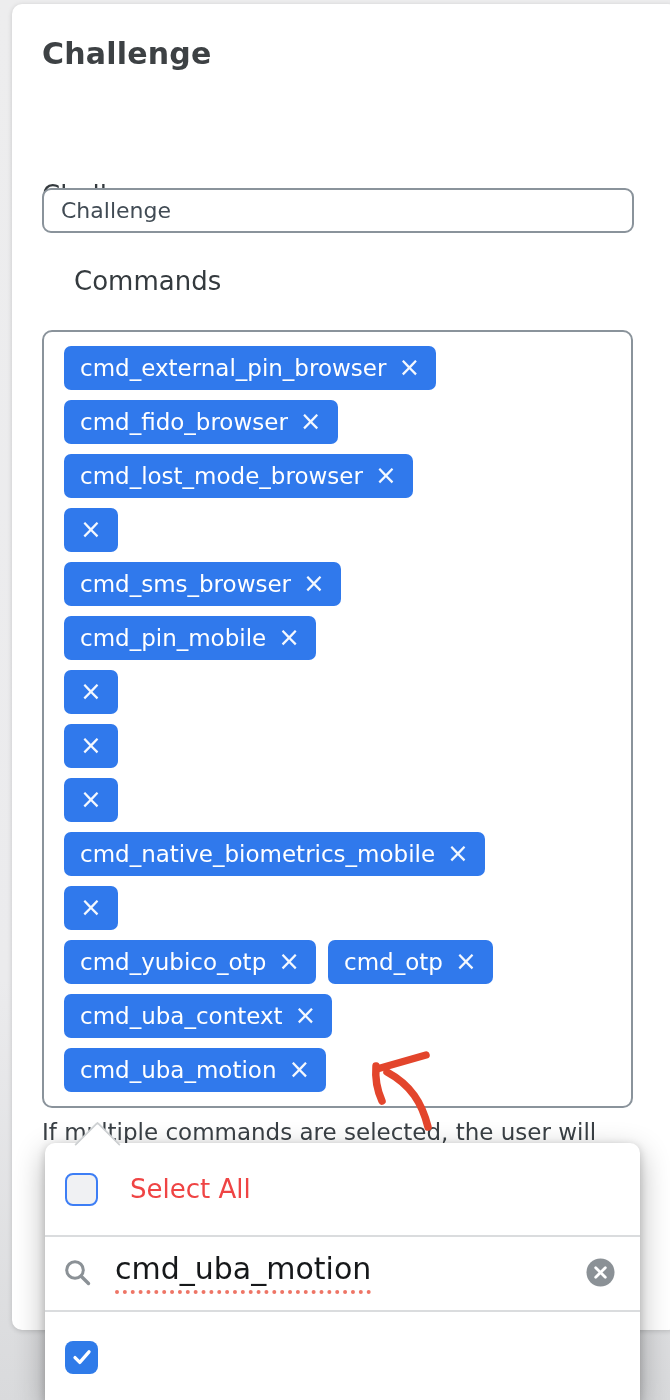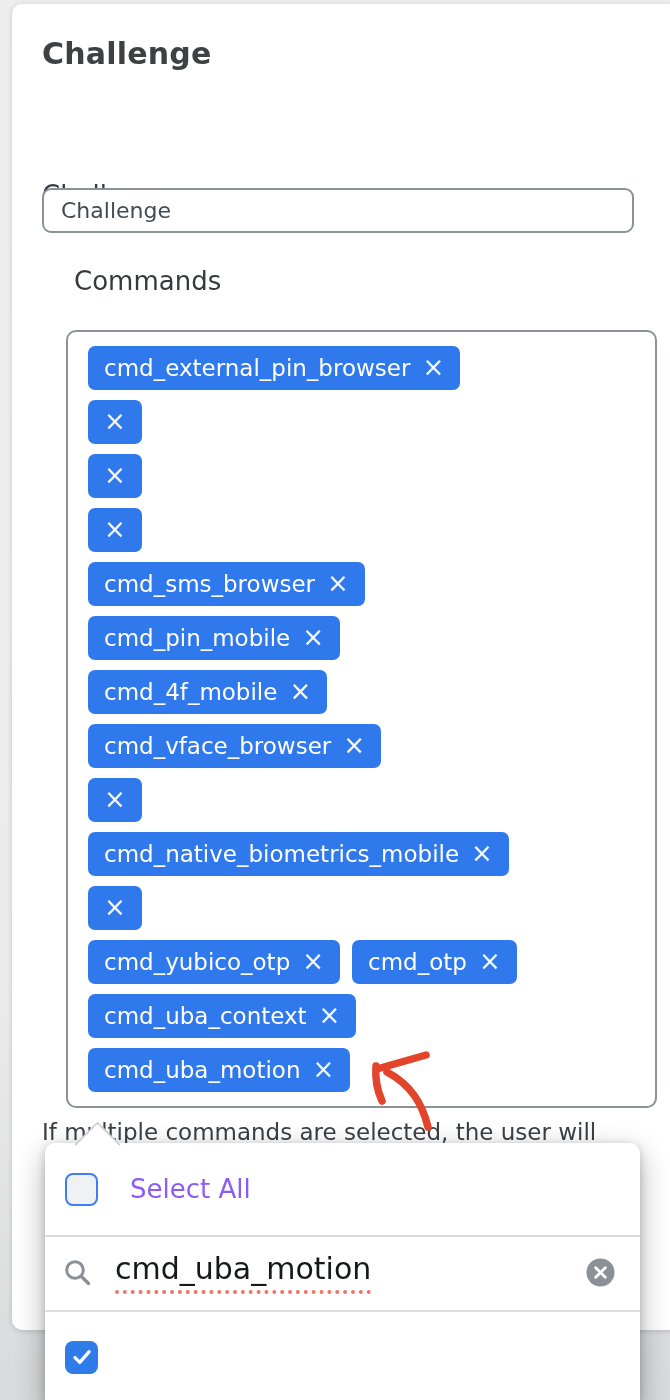--- a/index.html
+++ b/index.html
@@ -26,21 +26,21 @@
   .lbl-commands{top:262px;margin-left:32px;}
   .text-input{
     position:absolute;left:30px;top:184px;width:592px;height:45px;
     border:2px solid #8a939b;border-radius:9px;background:#fff;
     display:flex;align-items:center;padding:0 17px;box-sizing:border-box;
     font-size:22px;color:#414b54;
   }
   .cmd-box{
     position:absolute;left:30px;top:326px;width:591px;height:778px;
     border:2px solid #8a939b;border-radius:10px;background:#fff;
-    box-sizing:border-box;overflow:hidden;margin-left:24px;
+    box-sizing:border-box;overflow:hidden;
   }
   .chips{
     display:flex;flex-direction:column;align-items:flex-start;
     gap:10px;padding:14px 12px 0 20px;
   }
   .chip-row{display:flex;gap:12px;}
   .chip{
     display:inline-flex;align-items:center;gap:12px;height:44px;
     background:#3079ec;color:#fff;border-radius:7px;padding:0 16px;
     font-size:23px;white-space:nowrap;cursor:pointer;
@@ -68,21 +68,21 @@
   .row-search{top:93px;height:74px;padding-left:16px;box-sizing:border-box;}
   .row-unselect{top:168px;height:92px;padding-left:20px;box-sizing:border-box;}
   .divider{position:absolute;left:0;width:100%;height:0;border-top:2px solid #dadcde;}
   .div1{top:92px;} .div2{top:167px;}
   .checkbox{
     width:33px;height:33px;box-sizing:border-box;border-radius:8px;flex:0 0 auto;
     cursor:pointer;
   }
   .checkbox.unchecked{background:#f0f1f3;border:2.5px solid #3d7ef5;}
   .checkbox.checked{background:#2f7be9;display:flex;align-items:center;justify-content:center;}
-  .panel-label{font-size:26px;color:#8b5cf6;margin-left:32px;}
+  .panel-label{font-size:26px;color:#ef4444;margin-left:32px;}
   .search-icon{margin:0 0 0 2px;flex:0 0 auto;}
   .search-text{
     margin-left:22px;font-size:30px;color:#16181a;
     border-bottom:4px dotted #ee7566;padding-bottom:3px;line-height:1.15;
     cursor:text;
   }
   .clear-btn{
     position:absolute;right:25px;top:22px;width:29px;height:29px;cursor:pointer;
   }
   .overlay{position:absolute;left:0;top:0;pointer-events:none;}
@@ -103,25 +103,27 @@
   <div class="cmd-box">
     <div class="chips" id="chips">
         <div class="chip-row">
           <span class="chip">
             <span>cmd_external_pin_browser</span>
             <span class="x">×</span>
           </span>
         </div>
         <div class="chip-row">
           <span class="chip">
-            <span class="x">×</span>
-          </span>
-        </div>
-        <div class="chip-row">
-          <span class="chip">
+            <span>cmd_fido_browser</span>
+            <span class="x">×</span>
+          </span>
+        </div>
+        <div class="chip-row">
+          <span class="chip">
+            <span>cmd_lost_mode_browser</span>
             <span class="x">×</span>
           </span>
         </div>
         <div class="chip-row">
           <span class="chip">
             <span class="x">×</span>
           </span>
         </div>
         <div class="chip-row">
           <span class="chip">
@@ -130,27 +132,25 @@
           </span>
         </div>
         <div class="chip-row">
           <span class="chip">
             <span>cmd_pin_mobile</span>
             <span class="x">×</span>
           </span>
         </div>
         <div class="chip-row">
           <span class="chip">
-            <span>cmd_4f_mobile</span>
-            <span class="x">×</span>
-          </span>
-        </div>
-        <div class="chip-row">
-          <span class="chip">
-            <span>cmd_vface_browser</span>
+            <span class="x">×</span>
+          </span>
+        </div>
+        <div class="chip-row">
+          <span class="chip">
             <span class="x">×</span>
           </span>
         </div>
         <div class="chip-row">
           <span class="chip">
             <span class="x">×</span>
           </span>
         </div>
         <div class="chip-row">
           <span class="chip">

